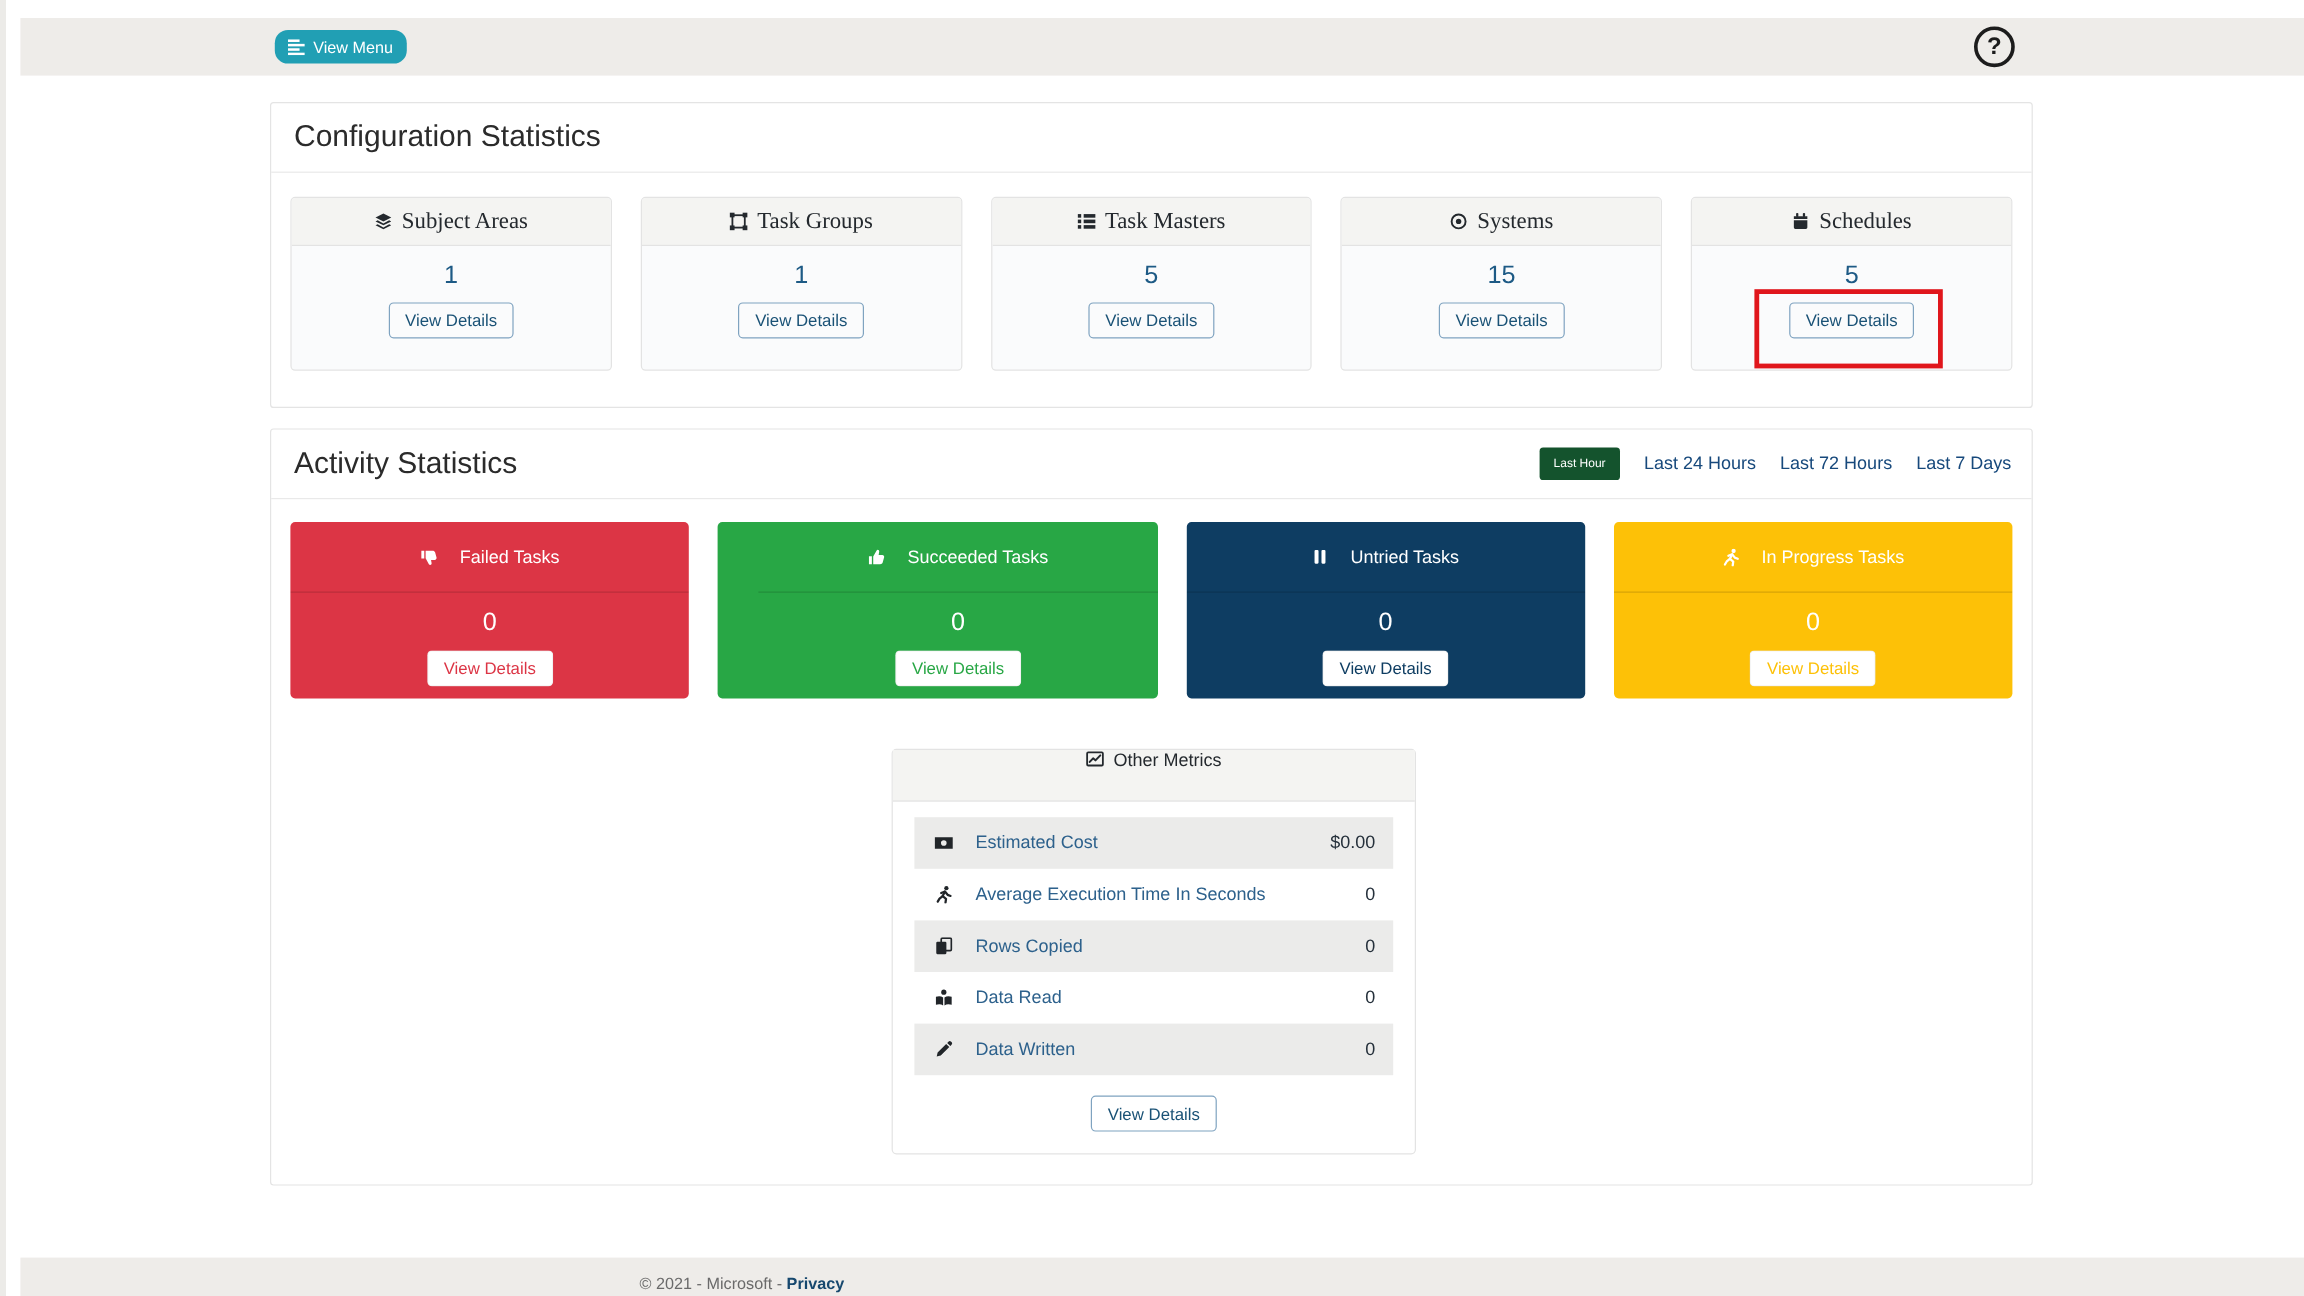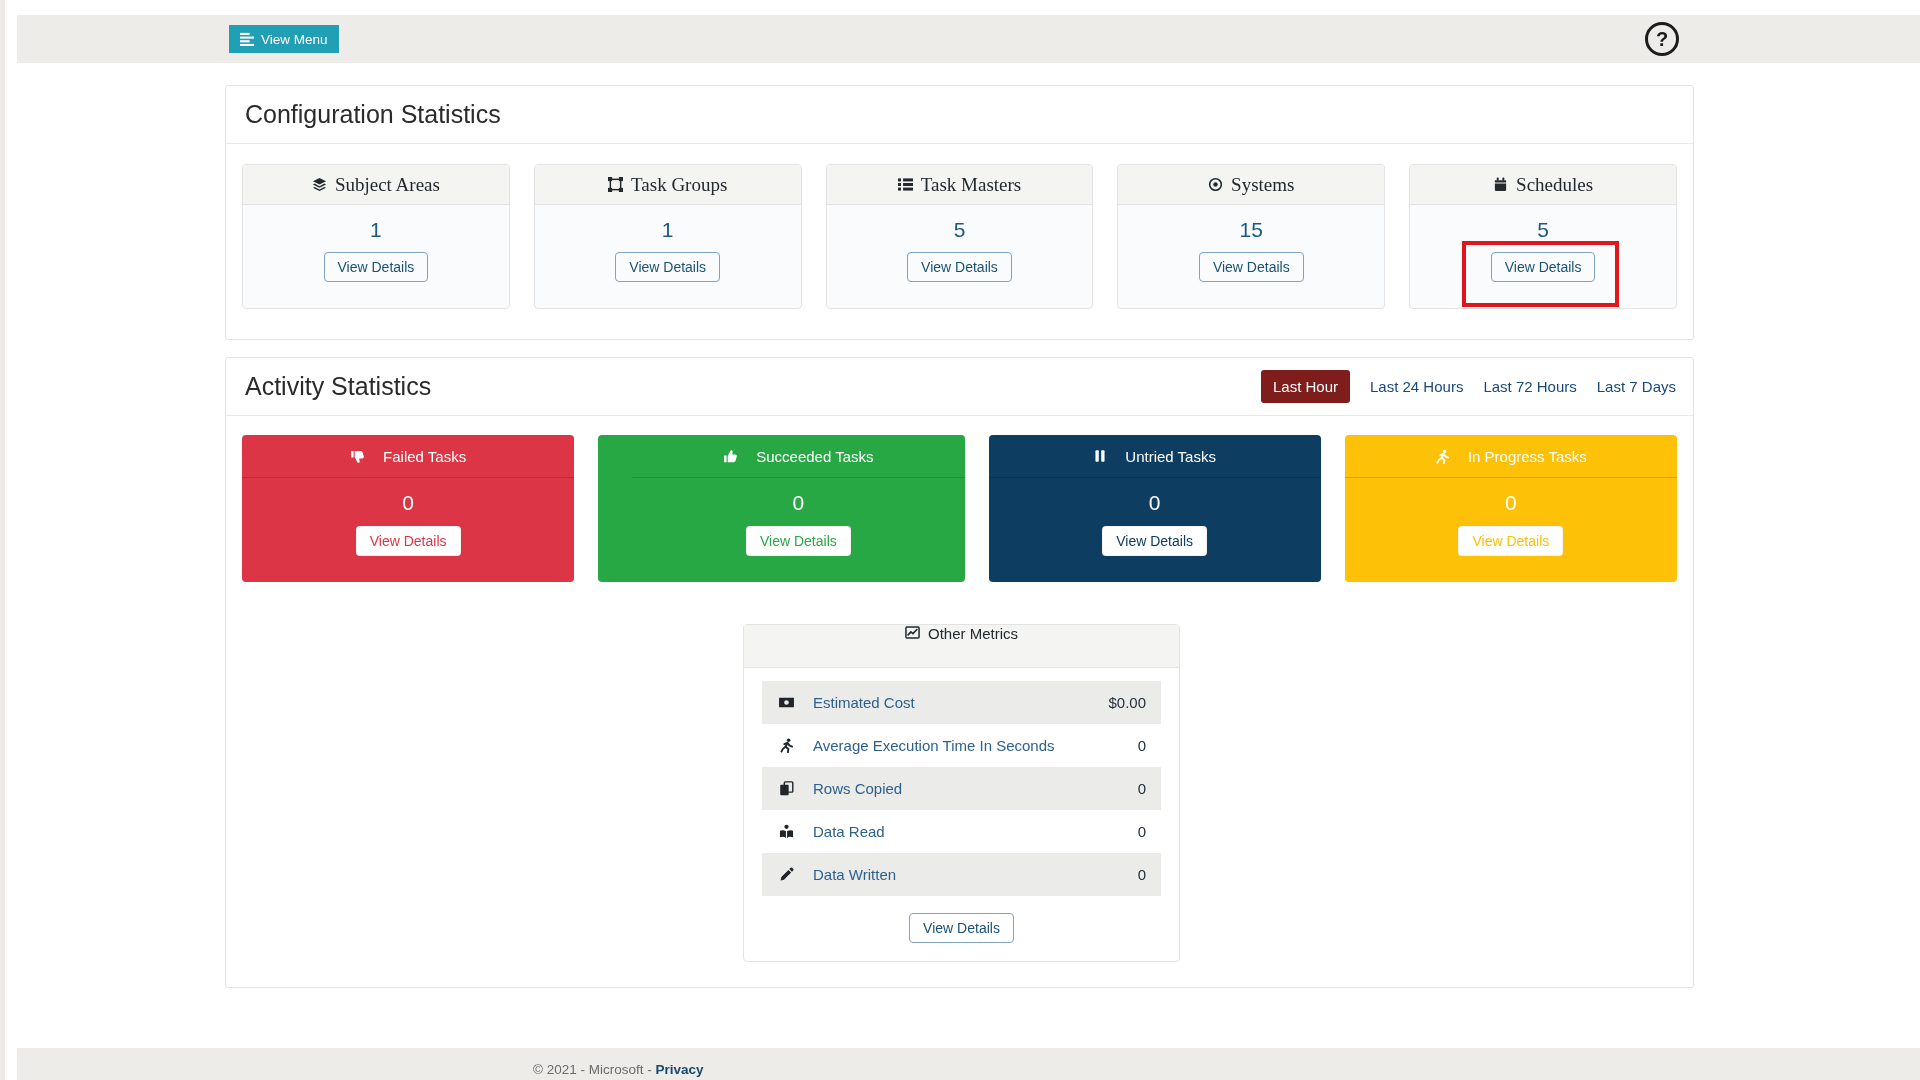--- a/index.html
+++ b/index.html
@@ -4,21 +4,21 @@
 <style>
   * { box-sizing: border-box; margin: 0; padding: 0; }
   html,body { background:#fff; }
   body { font-family: "Liberation Sans", sans-serif; }
   .canvas { position:relative; width:1920px; height:1080px; background:#fff; overflow:hidden; }
 
   .edge-strip { position:absolute; left:0; top:0; width:5px; height:1080px; background:#ecebe8; }
 
   
   .topbar { position:absolute; left:17px; top:15px; width:1903px; height:48px; background:#eeece9; display:flex; align-items:center; }
-  .view-menu-btn { margin-left:212px; height:28px; padding:0 11px; background:#219fb4; border:none; border-radius:0;
+  .view-menu-btn { margin-left:212px; height:28px; padding:0 11px; background:#219fb4; border:none; border-radius:11px;
     color:#fff; font-size:13.5px; display:flex; align-items:center; gap:7px; cursor:pointer; }
   .help-btn { position:absolute; left:1628px; top:7px; width:34px; height:34px; border-radius:50%;
     border:3px solid #1c1c1c; color:#1c1c1c; font-size:20px; font-weight:bold;
     display:flex; align-items:center; justify-content:center; background:transparent; cursor:pointer; }
 
   
   .panel { position:absolute; background:#fff; border:1px solid #e4e4e4; border-radius:3px; }
   .panel-config { left:225px; top:85px; width:1469px; height:255px; }
   .panel-activity { left:225px; top:357px; width:1469px; height:631px; }
   .panel-title-row { height:58px; border-bottom:1px solid #e9e9e9; display:flex; align-items:center; padding:0 17px 0 19px; }
@@ -35,26 +35,26 @@
   .outline-btn { display:inline-block; padding:6px 13px; font-size:14px; color:#1a5276;
     border:1px solid #7fa3c0; border-radius:4px; background:transparent; cursor:pointer; font-family:inherit; }
 
   
   .highlight-rect { position:absolute; left:1462px; top:241px; width:157px; height:66px;
     border:4px solid #e0161c; z-index:9; pointer-events:none; }
 
   
   .filters { margin-left:auto; display:flex; align-items:center; gap:20px; }
   .filter-link { font-size:15px; color:#17497c; cursor:pointer; }
-  .filter-active { background:#7f1d1d; color:#fff; font-size:15px; padding:8px 12px; border-radius:3px; cursor:pointer; }
+  .filter-active { background:#14532d; color:#fff; font-size:10px; padding:8px 12px; border-radius:3px; cursor:pointer; }
 
   
   .activity-cards { display:flex; gap:24px; padding:19px 16px; }
   .activity-card { flex:1; height:147px; border-radius:4px; color:#fff; text-align:center; overflow:hidden; }
-  .activity-card .card-head { height:43px; display:flex; align-items:center; justify-content:center; gap:18px;
+  .activity-card .card-head { height:59px; display:flex; align-items:center; justify-content:center; gap:18px;
     font-size:15px; border-bottom:1px solid rgba(0,0,0,0.15); }
   .activity-card .card-value { margin-top:13px; font-size:21px; }
   .white-btn { display:inline-block; margin-top:11px; background:#fff; border:1px solid rgba(0,0,0,0.05);
     padding:6px 13px; border-radius:4px; font-size:14px; cursor:pointer; font-family:inherit; }
   .c-failed { background:#dc3545; } .c-failed .white-btn { color:#dc3545; }
   .c-succeeded { background:#28a745;padding-left:34px; } .c-succeeded .white-btn { color:#28a745; }
   .c-untried { background:#0e3d62; } .c-untried .white-btn { color:#0e3d62; }
   .c-progress { background:#fdc107; } .c-progress .white-btn { color:#fdc107; }
 
   

